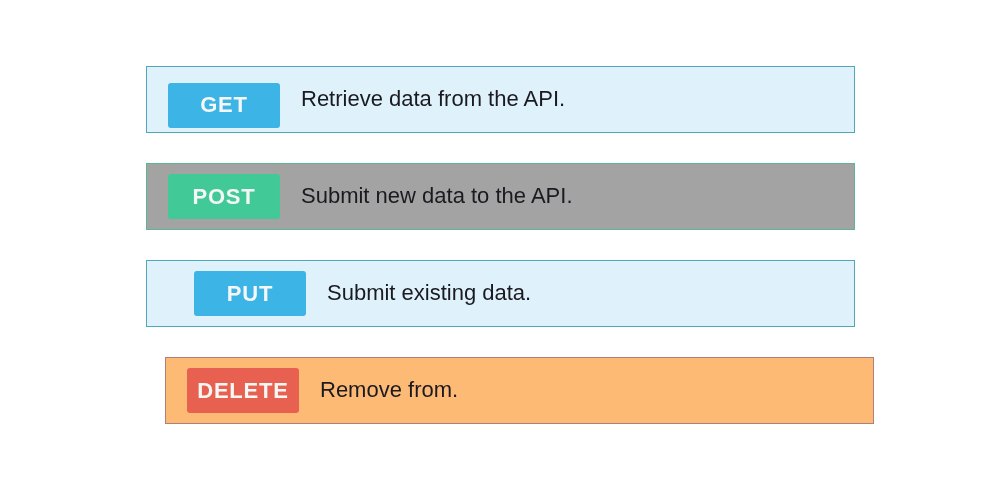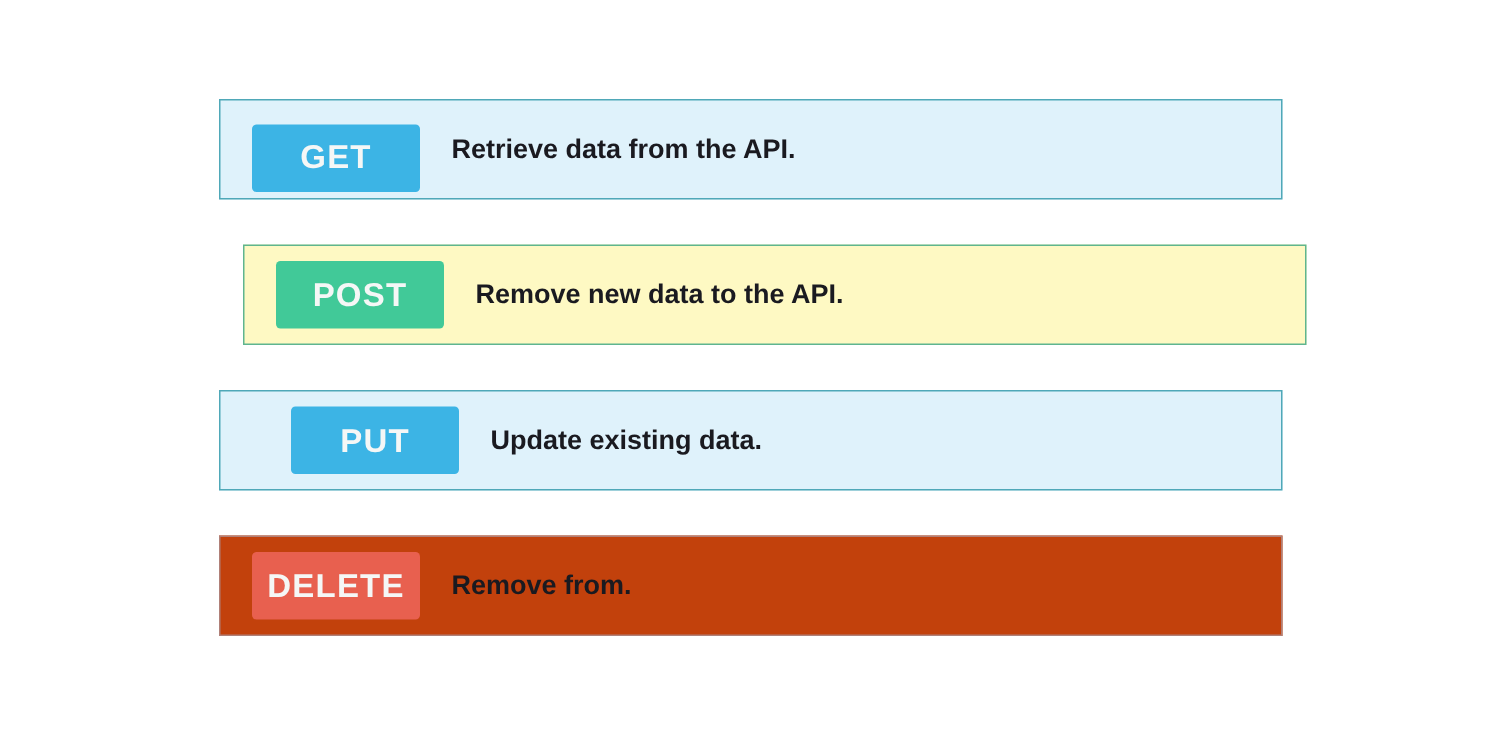--- a/index.html
+++ b/index.html
@@ -48,55 +48,55 @@
     color: #f5f7f6;
     font-size: 22px;
     font-weight: bold;
     letter-spacing: 0.8px;
     line-height: 1;
   }
 
   .method-desc {
     margin-left: 21px;
     color: #1a1a20;
-    font-size: 18px;
-    font-weight: 700;
+    font-size: 22px;
+    font-weight: 400;
     line-height: 1.2;
     white-space: nowrap;
   }
 
   
   .row-get    { background: #dff2fb; border-color: #4fa8b8; }
-  .row-post   { background: #fef9c3; border-color: #5fb58f; margin-left: 16px; }
+  .row-post   { background: #a3a3a3; border-color: #5fb58f; }
   .row-put    { background: #dff2fb; border-color: #4fa8b8; padding-left: 47px; }
-  .row-delete { background: #c2410c; border-color: #b08078; }
+  .row-delete { background: #fdba74; border-color: #b08078; margin-left: 19px; }
 
   .badge-get    { background: #3cb4e5; margin-top: 11px; }
   .badge-post   { background: #41c998; }
   .badge-put    { background: #3cb4e5; }
   .badge-delete { background: #e8604f; }
 </style>
 </head>
 <body>
 
 <div id="method-table">
 
   <div class="method-row row-get">
     <div class="method-badge badge-get">GET</div>
     <div class="method-desc">Retrieve data from the API.</div>
   </div>
 
   <div class="method-row row-post">
     <div class="method-badge badge-post">POST</div>
-    <div class="method-desc">Remove new data to the API.</div>
+    <div class="method-desc">Submit new data to the API.</div>
   </div>
 
   <div class="method-row row-put">
     <div class="method-badge badge-put">PUT</div>
-    <div class="method-desc">Update existing data.</div>
+    <div class="method-desc">Submit existing data.</div>
   </div>
 
   <div class="method-row row-delete">
     <div class="method-badge badge-delete">DELETE</div>
     <div class="method-desc">Remove from.</div>
   </div>
 
 </div>
 
 </body></html>

